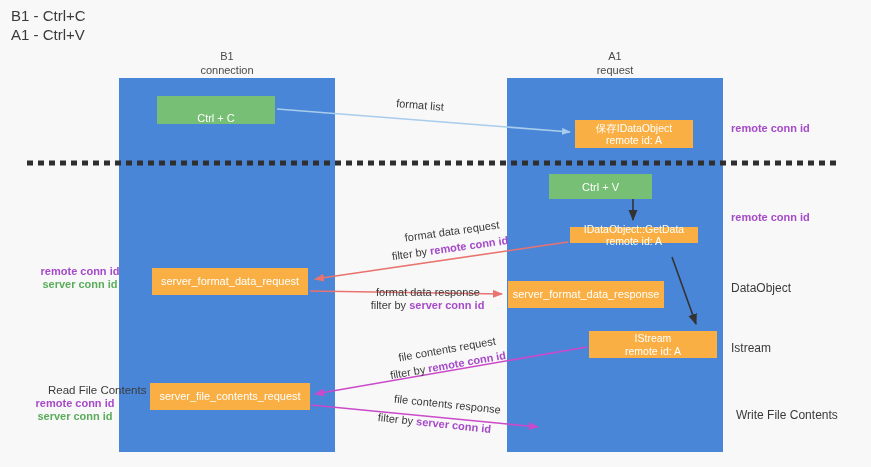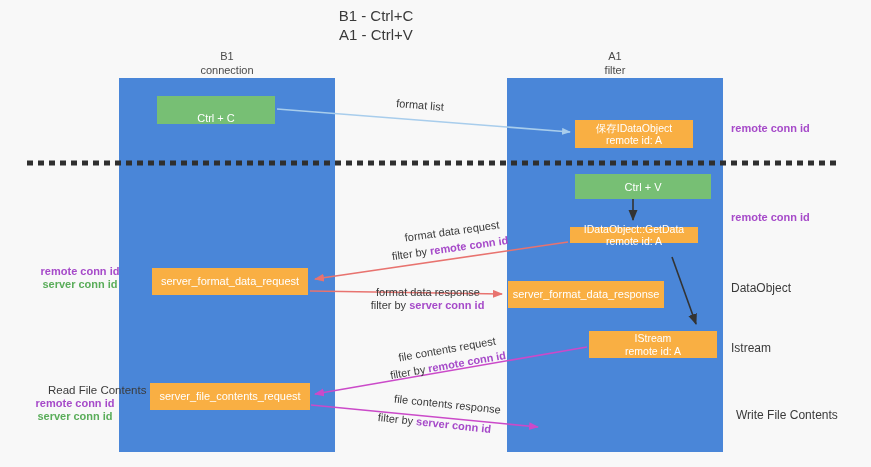--- a/index.html
+++ b/index.html
@@ -1,17 +1,17 @@
 <!DOCTYPE html>
 <html><head>
 <meta charset="utf-8">
 <style>
   html,body{margin:0;padding:0;background:#f8f8f8;font-family:"Liberation Sans",sans-serif;}
   .canvas{position:relative;width:871px;height:467px;background:#f8f8f8;overflow:hidden;}
-  .title{position:absolute;left:0;top:6px;width:752px;text-align:center;font-size:15px;color:#3a3a3a;line-height:19px;}
+  .title{position:absolute;left:0;top:6px;width:752px;text-align:left;font-size:15px;color:#3a3a3a;line-height:19px;padding-left:11px;}
   .colhead{position:absolute;top:49px;width:216px;text-align:center;font-size:11px;color:#4a4a4a;line-height:14px;}
   .col{position:absolute;top:78px;width:216px;height:374px;background:#4a86d8;z-index:1;}
   .arrows{position:absolute;left:0;top:0;z-index:2;}
   .node{position:absolute;z-index:3;display:flex;flex-direction:column;align-items:center;justify-content:center;color:#fff;text-align:center;}
   .node.green{background:#77bf74;font-size:11px;}
   .node.orange{background:#f9af43;font-size:10.5px;line-height:12.5px;}
   .node.orange.single{font-size:11px;}
   .flowlabel{position:absolute;z-index:4;font-size:11px;color:#3a3a3a;white-space:nowrap;text-align:center;}
   .conn-purple{color:#a64ac9;font-weight:bold;}
   .conn-green{color:#5aad5a;font-weight:bold;}
@@ -28,21 +28,21 @@
     <div>B1 - Ctrl+C</div>
     <div>A1 - Ctrl+V</div>
   </div>
 
   <div class="colhead" style="left:119px;">
     <div>B1</div>
     <div>connection</div>
   </div>
   <div class="colhead" style="left:507px;">
     <div>A1</div>
-    <div>filter</div>
+    <div>request</div>
   </div>
 
   <div class="col" style="left:119px;"></div>
   <div class="col" style="left:507px;"></div>
 
   <svg class="arrows" width="871" height="467">
     <defs>
       <marker id="m-blue" markerWidth="10" markerHeight="9" refX="8" refY="3.5" orient="auto" markerUnits="userSpaceOnUse">
         <path d="M0,0 L9,3.5 L0,7 Z" fill="#a8cdec"></path>
       </marker>
@@ -76,21 +76,21 @@
 
   <div class="node green" style="left:157px;top:96px;width:118px;height:28px;justify-content:flex-end;">
     <span>Ctrl + C</span>
   </div>
 
   <div class="node orange" style="left:575px;top:120px;width:118px;height:28px;">
     <span>保存IDataObject</span>
     <span>remote id: A</span>
   </div>
 
-  <div class="node green" style="left:575px;top:174px;width:136px;height:25px;">
+  <div class="node green" style="left:549px;top:174px;width:103px;height:25px;">
     <span>Ctrl + V</span>
   </div>
 
   <div class="node orange" style="left:570px;top:227px;width:128px;height:16px;">
     <span>IDataObject::GetData</span>
     <span>remote id: A</span>
   </div>
 
   <div class="node orange" style="left:589px;top:331px;width:128px;height:27px;">
     <span>IStream</span>

